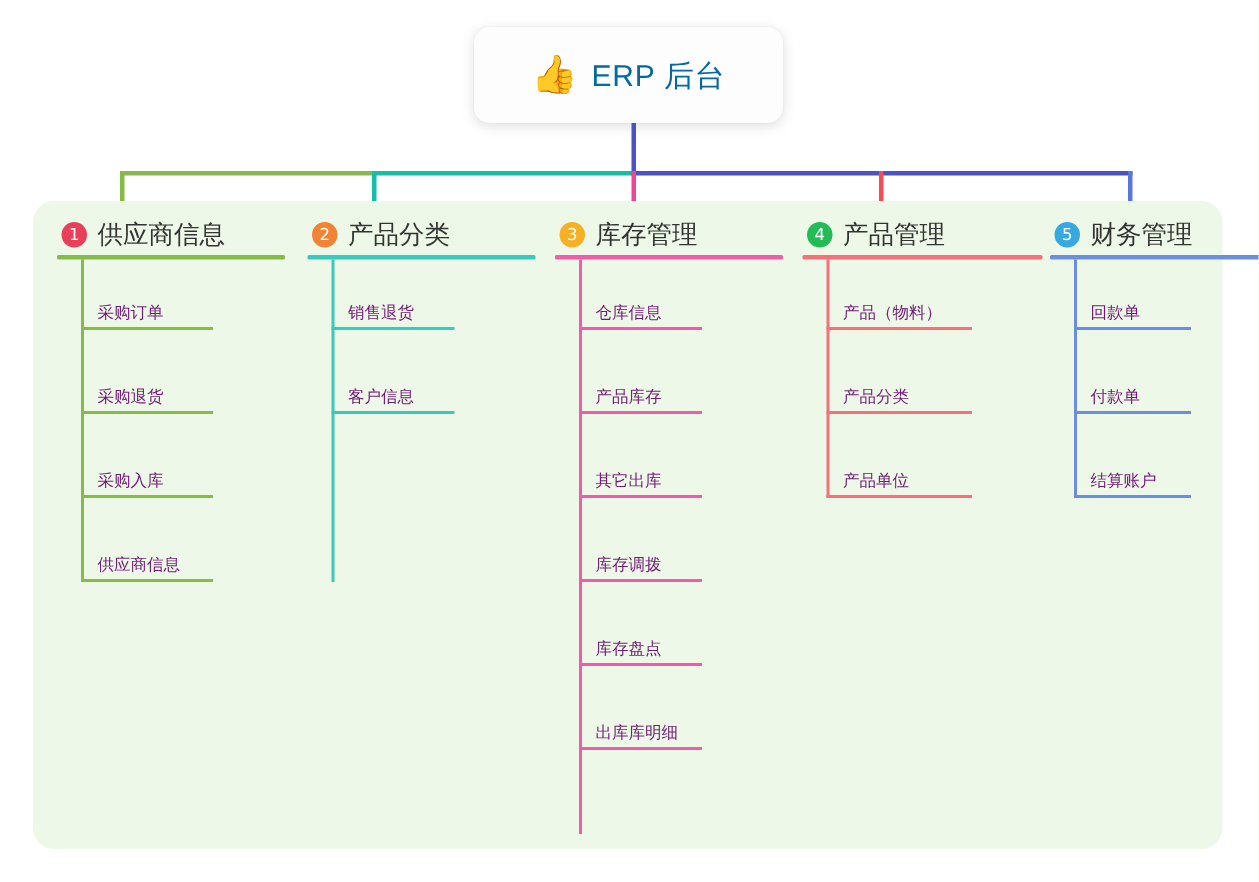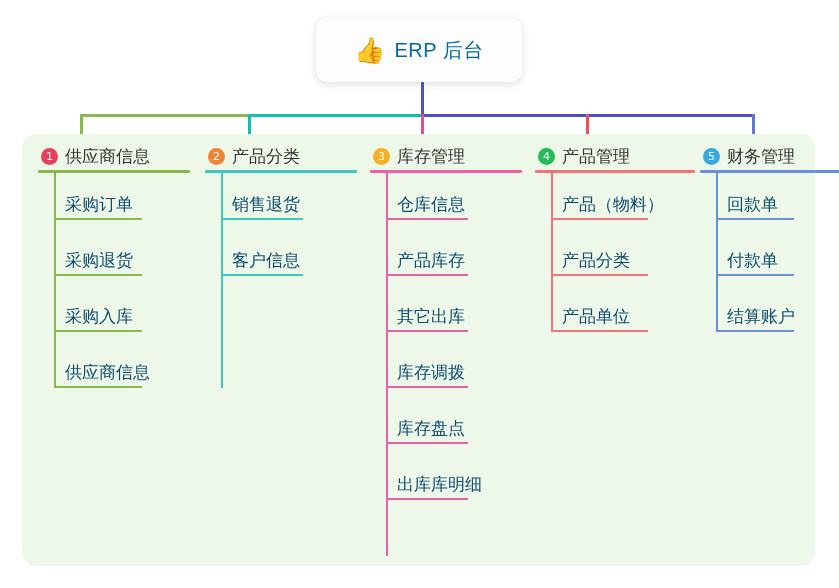--- a/index.html
+++ b/index.html
@@ -60,21 +60,21 @@
     font-family:"DejaVu Sans",sans-serif;flex:0 0 auto;
   }
   .col-title{font-size:17px;color:#333333;white-space:nowrap;}
   .col-rule{height:3px;width:100%;border-radius:1px;}
 
   .items{position:relative;margin-top:0;padding-top:0;}
   .spine{position:absolute;left:16px;top:0;width:2px;}
   .item{position:relative;height:56px;}
   .item-label{
     position:absolute;left:27px;bottom:13px;
-    font-size:17px;color:#0c4a6e;white-space:nowrap;
+    font-size:11px;color:#701a75;white-space:nowrap;
   }
   .item-rule{position:absolute;left:16px;bottom:9px;height:2px;}
 </style>
 </head>
 <body>
 
 <div id="stage">
 
   <div class="root-card">
     <span class="root-emoji">👍</span>

